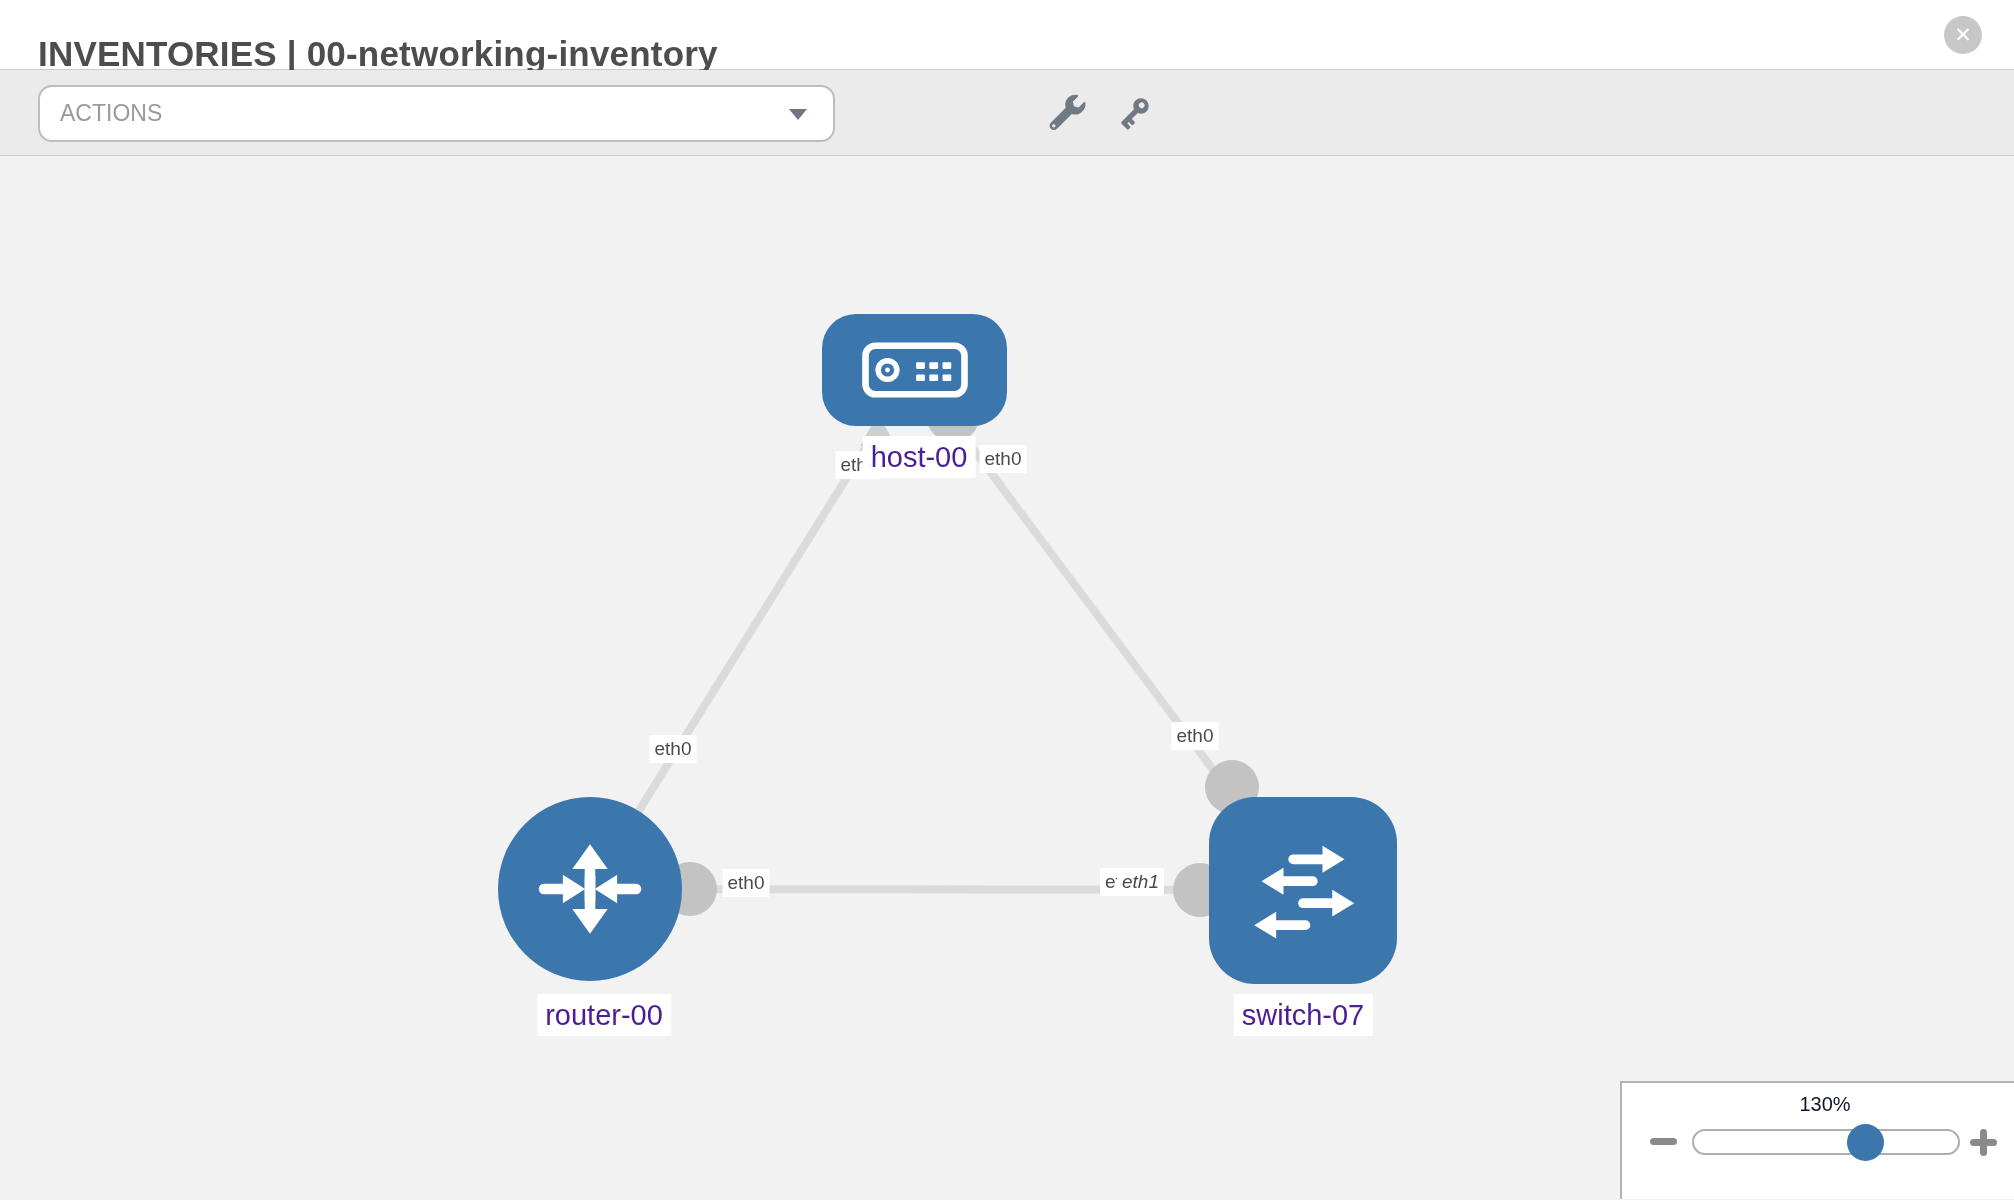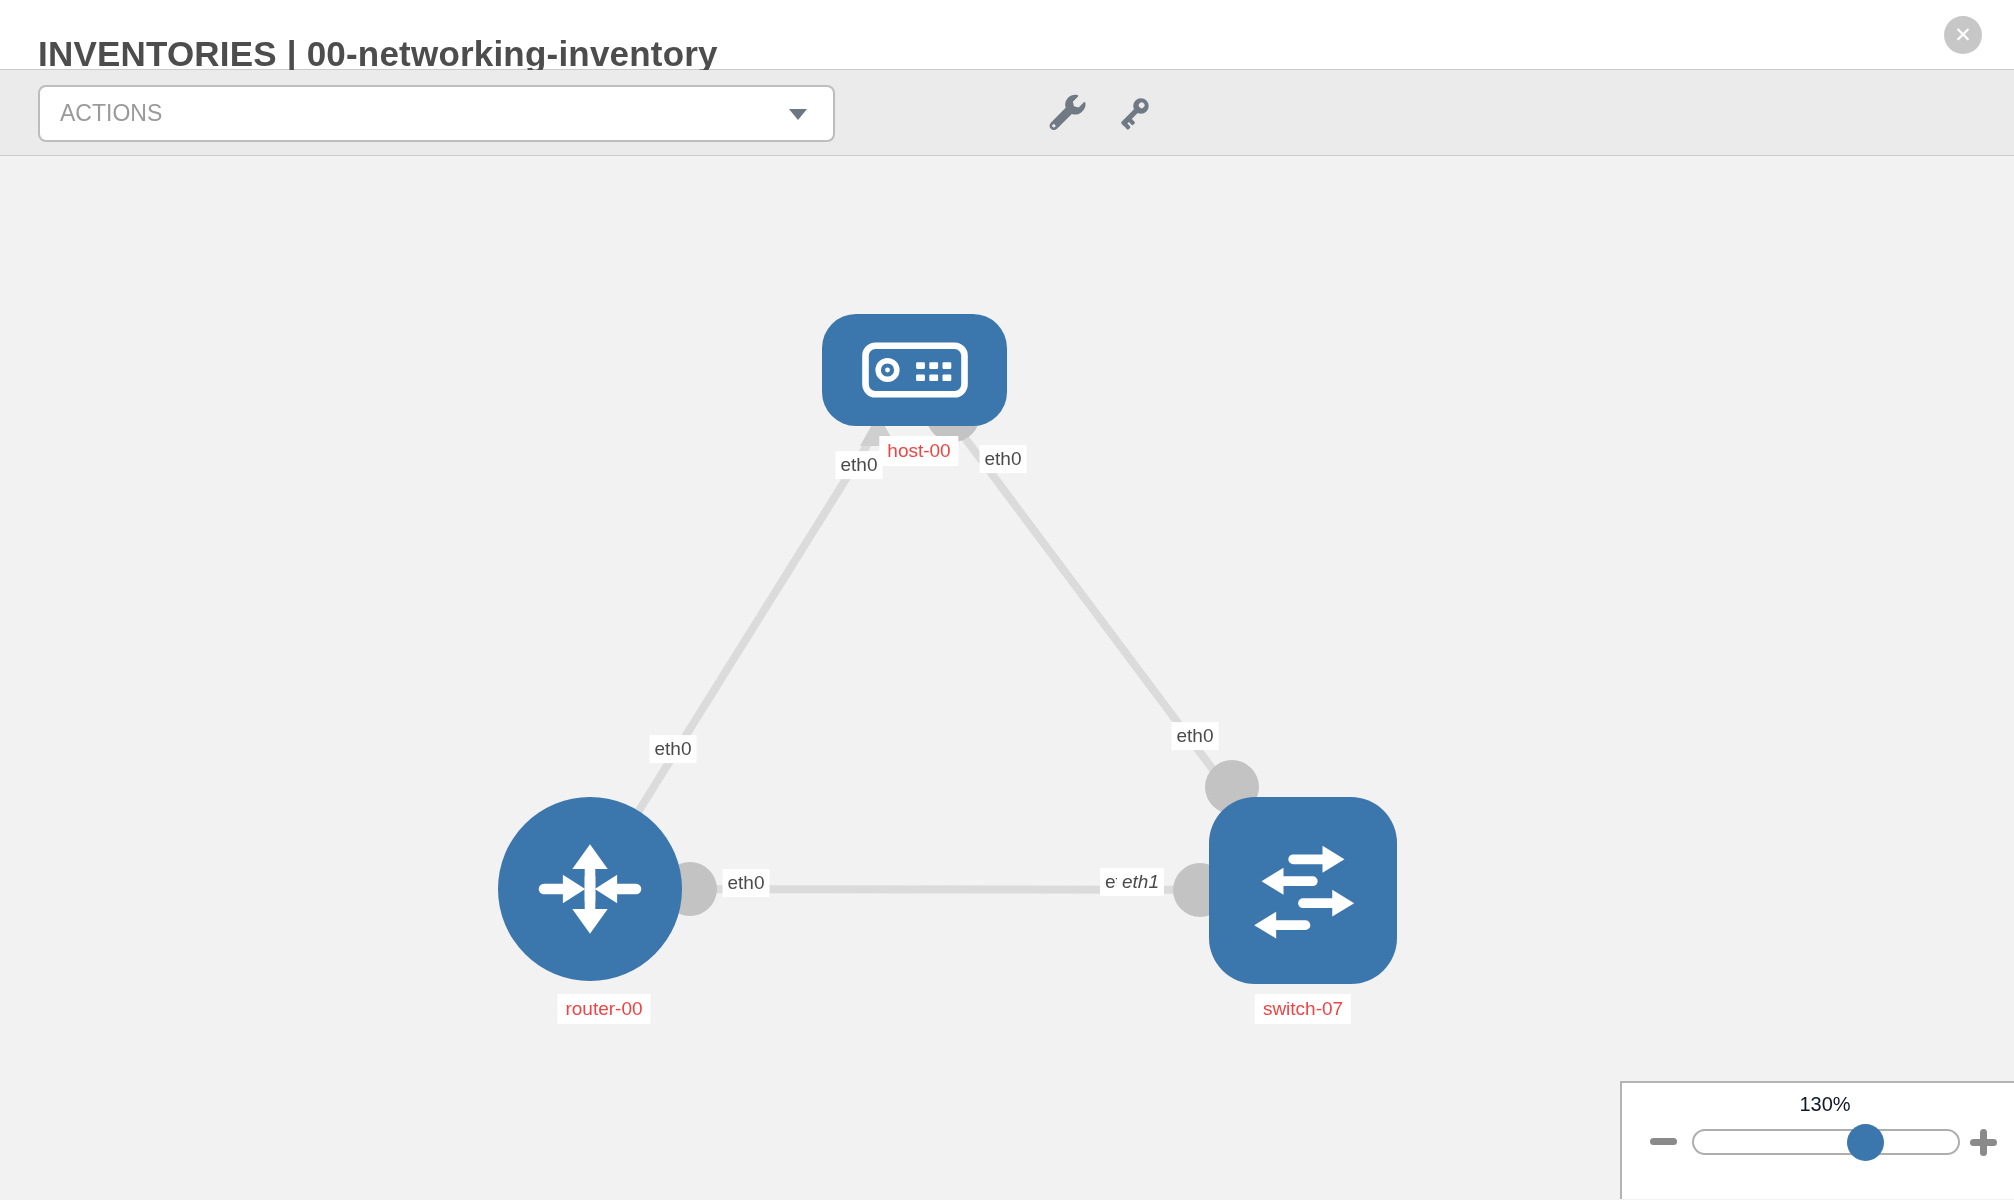--- a/index.html
+++ b/index.html
@@ -35,21 +35,21 @@
   .toolbar {
     position: relative;
     width: 2014px; height: 86px;
     background: #ebebeb;
     border-bottom: 1px solid #c9c9c9;
   }
   .select-box {
     position: absolute; top: 15px; height: 57px;
     background: #ffffff;
     border: 2px solid #bdbdbd;
-    border-radius: 8px;
+    border-radius: 14px;
     display: flex; align-items: center;
     font-size: 23px; color: #9a9a9a;
     padding-left: 20px;
     cursor: pointer;
     text-align: center;
   }
   .select-box .caret {
     position: absolute; right: 26px; top: 50%;
     margin-top: -5px;
     width: 0; height: 0;
@@ -88,21 +88,21 @@
     background: #ffffff;
     color: #4a4a4a; font-size: 19px;
     padding: 2px 5px; line-height: 1.25;
     white-space: nowrap;
   }
   .iface-label.centered { transform: translate(-50%, -50%); }
   .iface-label.front { z-index: 3; font-style: italic; }
   .node-label {
     position: absolute; z-index: 6;
     background: #ffffff;
-    color: #ef4444; font-size: 19px;
+    color: #4c1d95; font-size: 29px;
     padding: 3px 8px; line-height: 1.25;
     white-space: nowrap;
     transform: translateX(-50%);
   }
   
   .zoom-panel {
     position: absolute; z-index: 10;
     left: 1620px; top: 925px;
     width: 396px; height: 120px;
     background: #ffffff;

